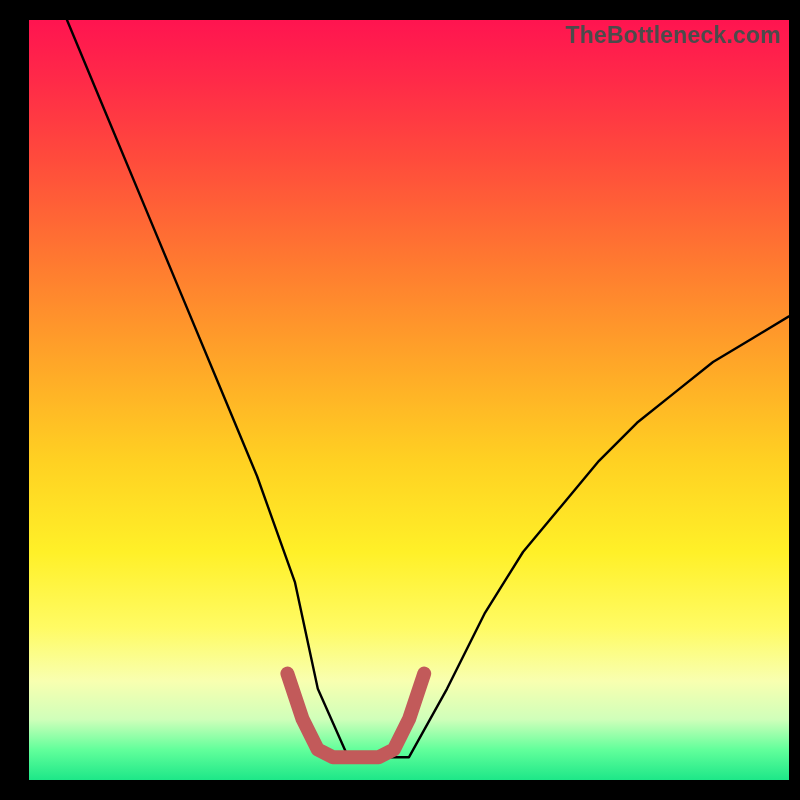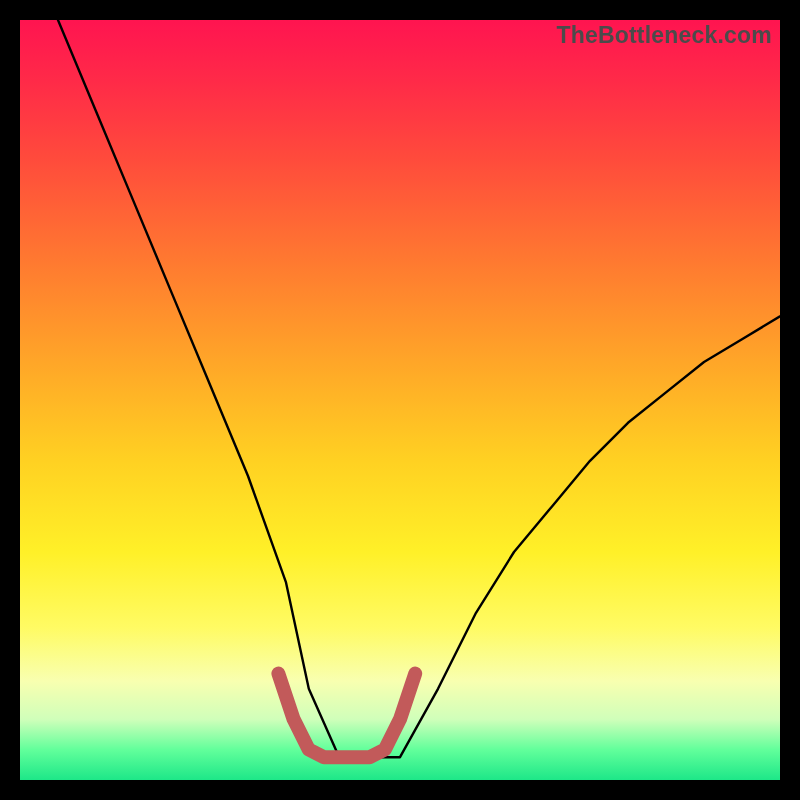--- a/index.html
+++ b/index.html
@@ -6,21 +6,21 @@
     margin: 0;
     padding: 0;
     width: 800px;
     height: 800px;
     background: #000;
     overflow: hidden;
     font-family: Arial, Helvetica, sans-serif;
   }
   .frame {
     position: absolute;
-    left: 20px;
+    left: 29px;
     top: 20px;
     width: 760px;
     height: 686px;
     background: #c4b5fd;
   }
   .plot {
     position: absolute;
     left: 0;
     top: 0;
     width: 760px;

